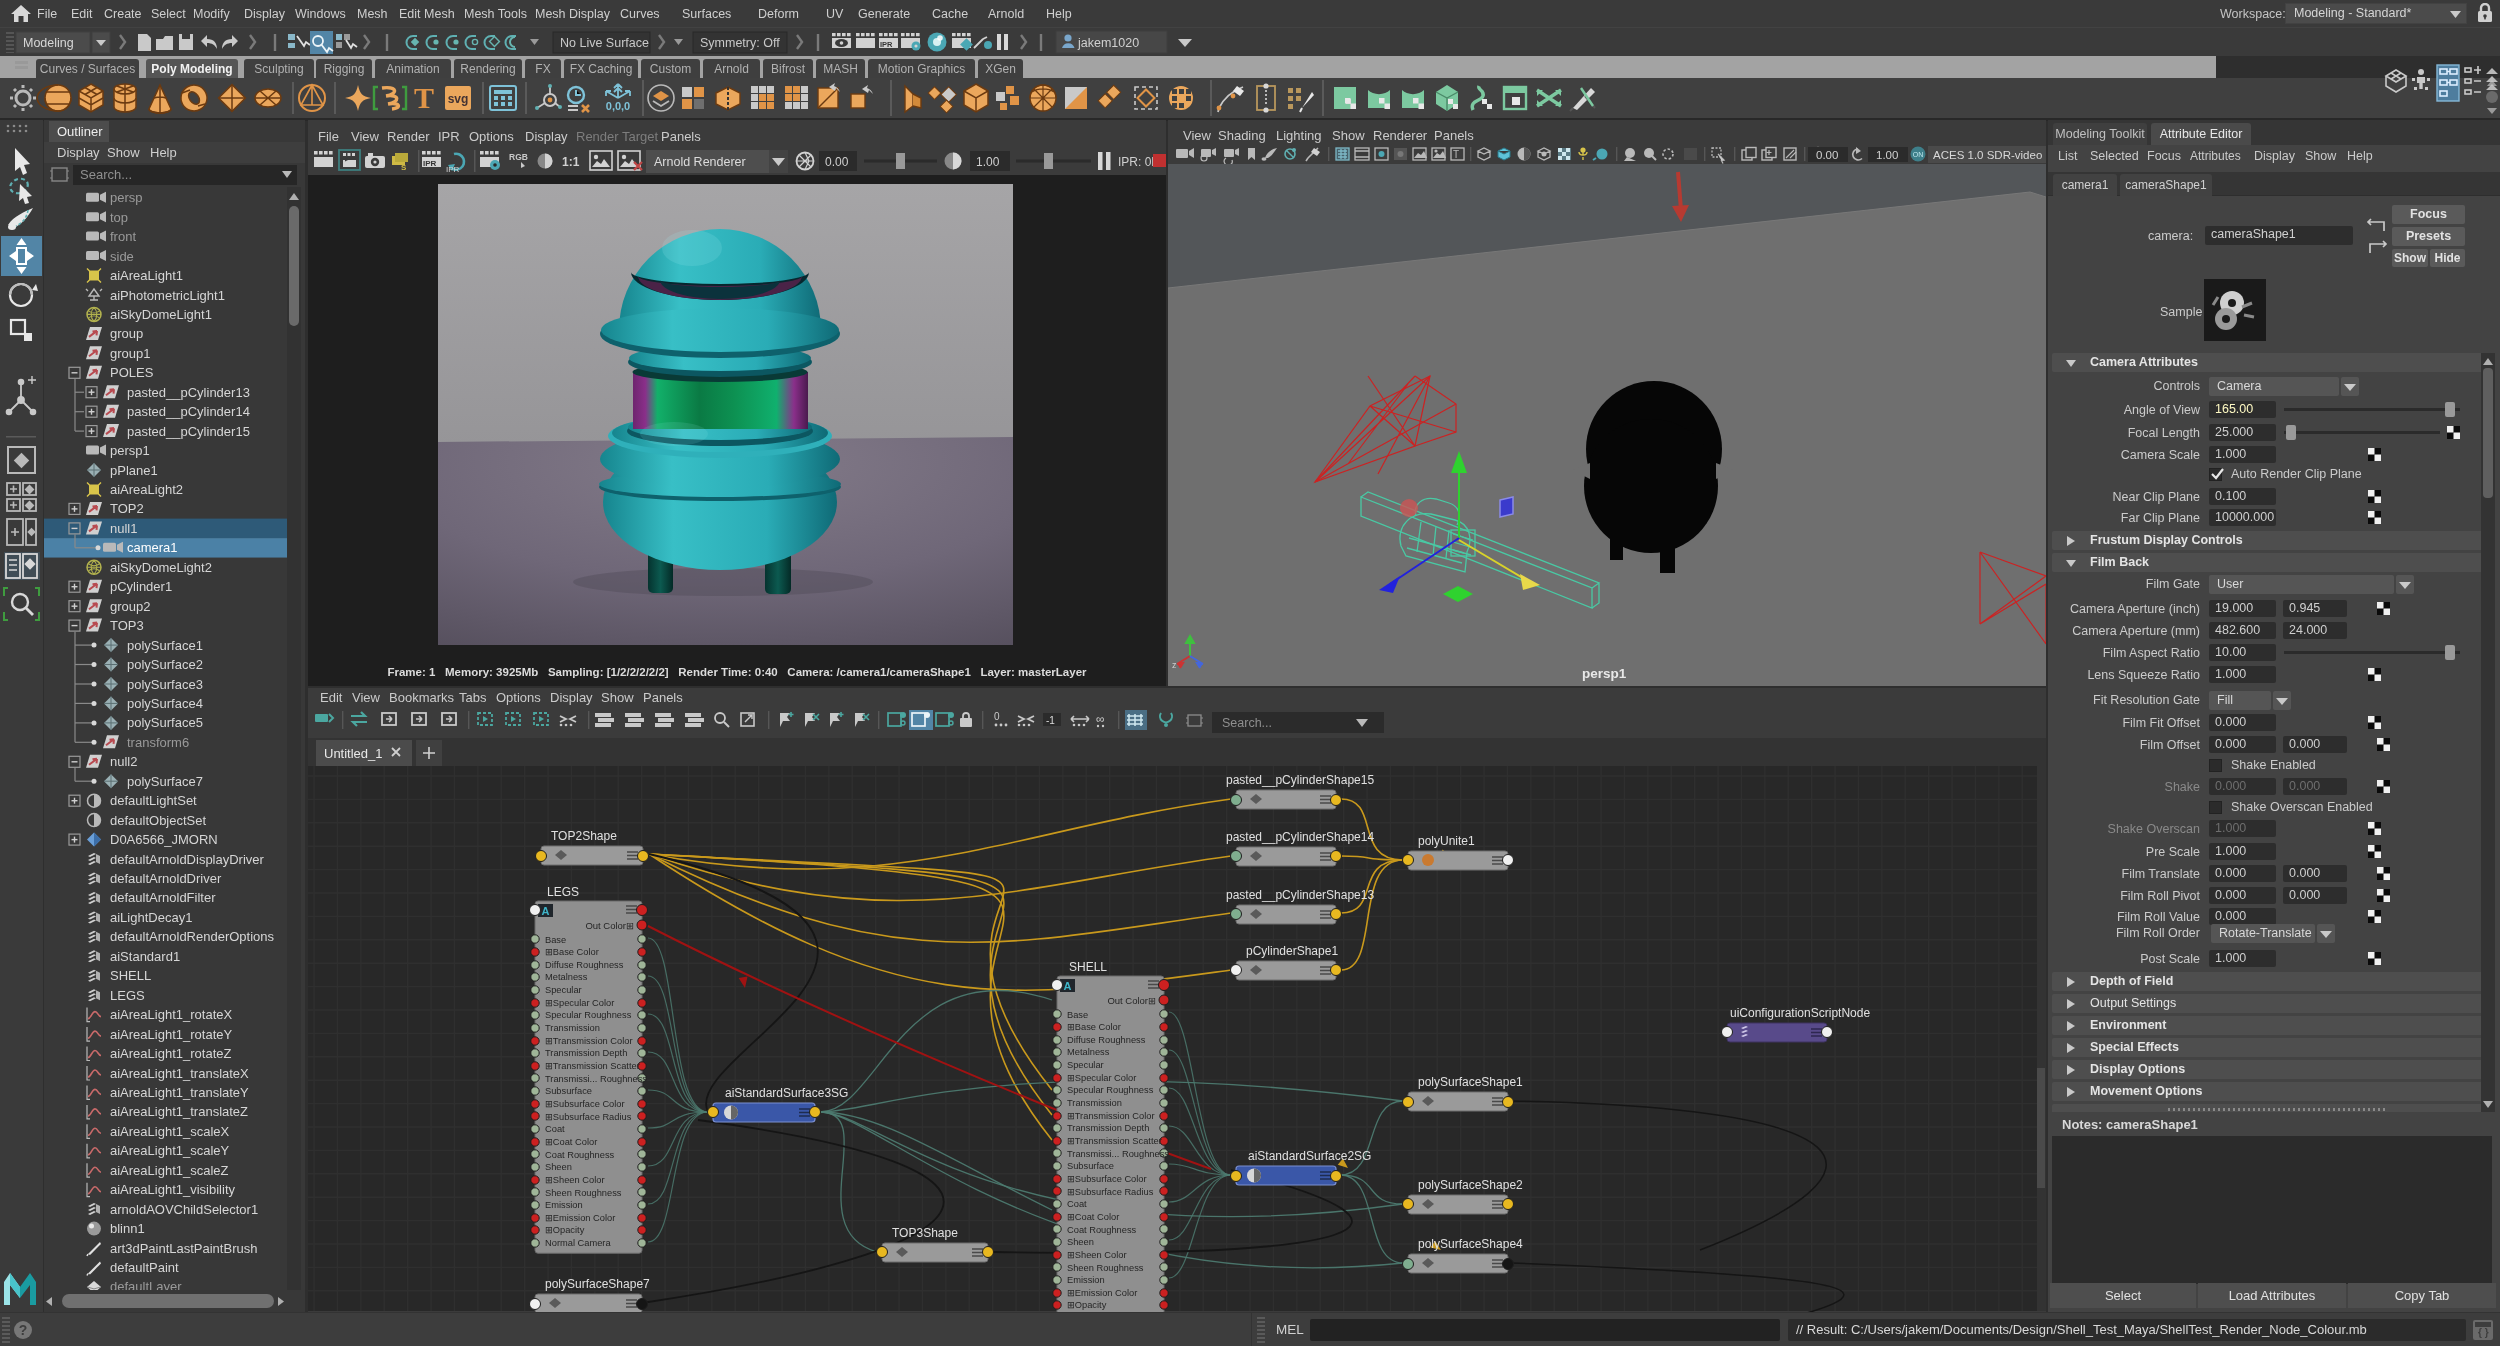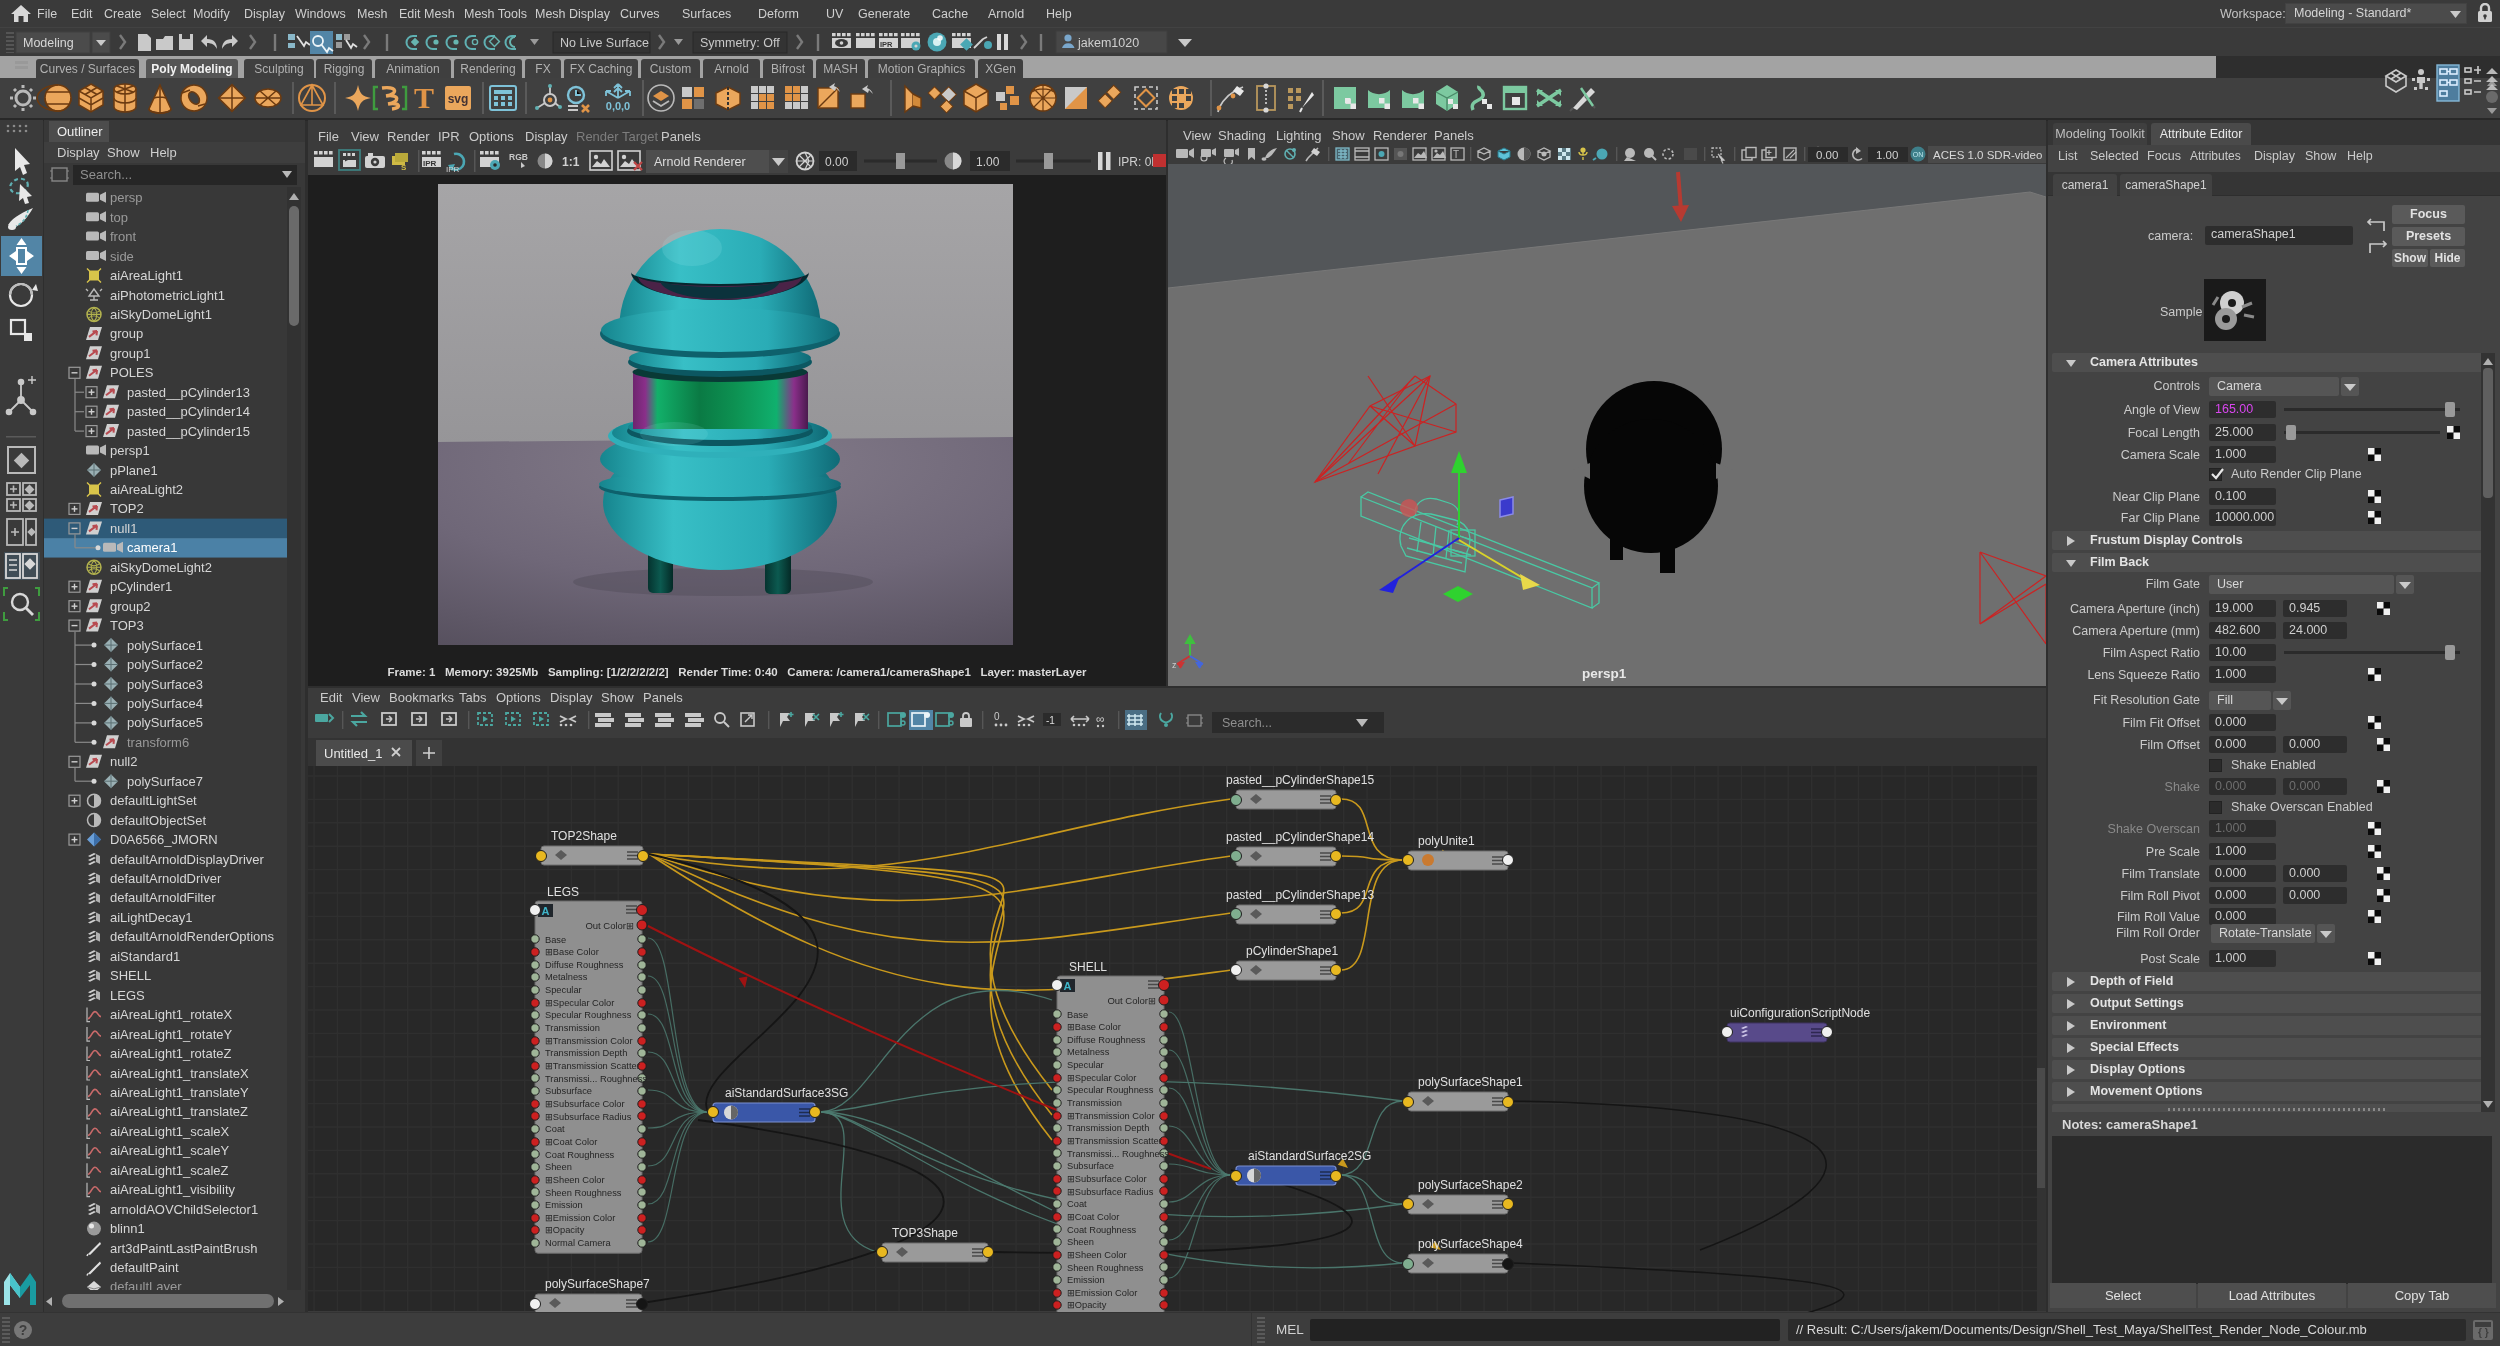--- a/index.html
+++ b/index.html
@@ -1785,21 +1785,21 @@
         <path d="M6 7 l10 0 l-5 7 z" fill="#c9c9c9"></path>
       </svg>
 <span class="abs" style="left:42px;top:235px;font-size:12.5px;font-weight:bold;color:#e4e4e4">Camera Attributes</span>
 <div class="abs" style="left:0;top:259px;width:152px;text-align:right;font-size:12.5px;color:#cbcbcb">Controls</div>
 <div class="abs" style="left:161px;top:257px;width:130px;height:19px;background:#555;border-radius:2px;font-size:12.5px;color:#d8d8d8;padding:2px 0 12px 8px">Camera</div>
 <div class="abs" style="left:293px;top:257px;width:18px;height:19px;background:#555;border-radius:2px"></div>
 <svg class="abs" style="left:295px;top:263px" width="14" height="10">
         <path d="M1 1 l12 0 l-6 7 z" fill="#c9c9c9"></path>
       </svg>
 <div class="abs" style="left:0;top:283px;width:152px;text-align:right;font-size:12.5px;color:#cbcbcb">Angle of View</div>
-<div class="abs field" style="left:161px;top:281px;width:67px;height:17px;color:#d946ef">165.00</div>
+<div class="abs field" style="left:161px;top:281px;width:67px;height:17px;color:#fef9c3">165.00</div>
 <div class="abs" style="left:236px;top:288px;width:176px;height:3px;background:#2b2b2b"></div>
 <div class="abs" style="left:397px;top:282px;width:10px;height:15px;background:#9a9a9a;border-radius:2px"></div>
 <div class="abs" style="left:0;top:306px;width:152px;text-align:right;font-size:12.5px;color:#cbcbcb">Focal Length</div>
 <div class="abs field" style="left:161px;top:304px;width:67px;height:17px;color:#cfcfcf">25.000</div>
 <div class="abs" style="left:236px;top:311px;width:156px;height:3px;background:#2b2b2b"></div>
 <div class="abs" style="left:238px;top:305px;width:10px;height:15px;background:#9a9a9a;border-radius:2px"></div>
 <svg class="abs" style="left:399px;top:306px" width="13" height="13">
         <rect width="13" height="13" fill="#0a0a0a"></rect>
         <rect x="0" y="0" width="6.5" height="6.5" fill="#f0f0f0"></rect>
         <rect x="6.5" y="6.5" width="6.5" height="6.5" fill="#f0f0f0"></rect>
@@ -1953,21 +1953,21 @@
       </svg>
 <div class="abs" style="left:4px;top:852px;width:440px;height:19px;background:#4e4e4e;border-radius:2px"></div>
 <svg class="abs" style="left:12px;top:852px" width="22" height="19">
         <path d="M7 5 l8 5 l-8 5 z" fill="#c9c9c9"></path>
       </svg>
 <span class="abs" style="left:42px;top:854px;font-size:12.5px;font-weight:bold;color:#e4e4e4">Depth of Field</span>
 <div class="abs" style="left:4px;top:874px;width:440px;height:19px;background:#4e4e4e;border-radius:2px"></div>
 <svg class="abs" style="left:12px;top:874px" width="22" height="19">
         <path d="M7 5 l8 5 l-8 5 z" fill="#c9c9c9"></path>
       </svg>
-<span class="abs" style="left:42px;top:876px;font-size:12.5px;font-weight:bold;color:#e4e4e4">Output Settings</span>
+<span class="abs" style="left:42px;top:876px;font-size:12.5px;font-weight:normal;color:#e4e4e4">Output Settings</span>
 <div class="abs" style="left:4px;top:896px;width:440px;height:19px;background:#4e4e4e;border-radius:2px"></div>
 <svg class="abs" style="left:12px;top:896px" width="22" height="19">
         <path d="M7 5 l8 5 l-8 5 z" fill="#c9c9c9"></path>
       </svg>
 <span class="abs" style="left:42px;top:898px;font-size:12.5px;font-weight:bold;color:#e4e4e4">Environment</span>
 <div class="abs" style="left:4px;top:918px;width:440px;height:19px;background:#4e4e4e;border-radius:2px"></div>
 <svg class="abs" style="left:12px;top:918px" width="22" height="19">
         <path d="M7 5 l8 5 l-8 5 z" fill="#c9c9c9"></path>
       </svg>
 <span class="abs" style="left:42px;top:920px;font-size:12.5px;font-weight:bold;color:#e4e4e4">Special Effects</span>

